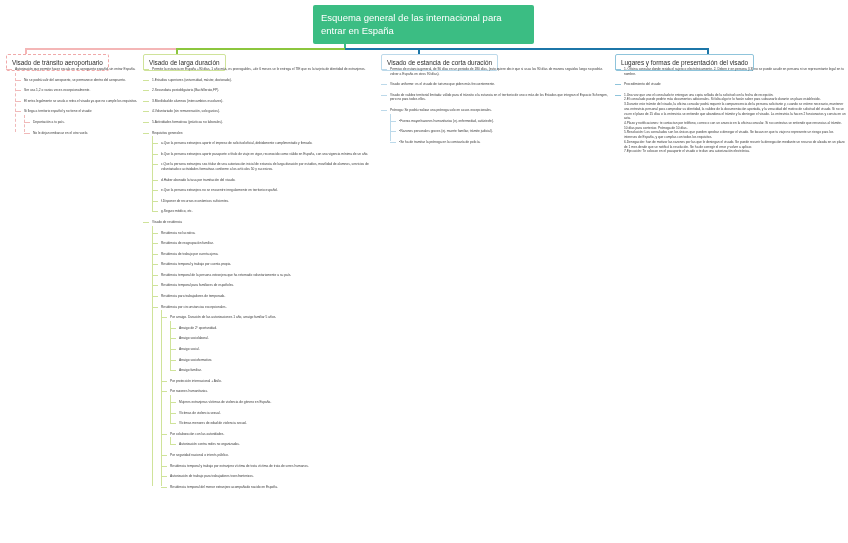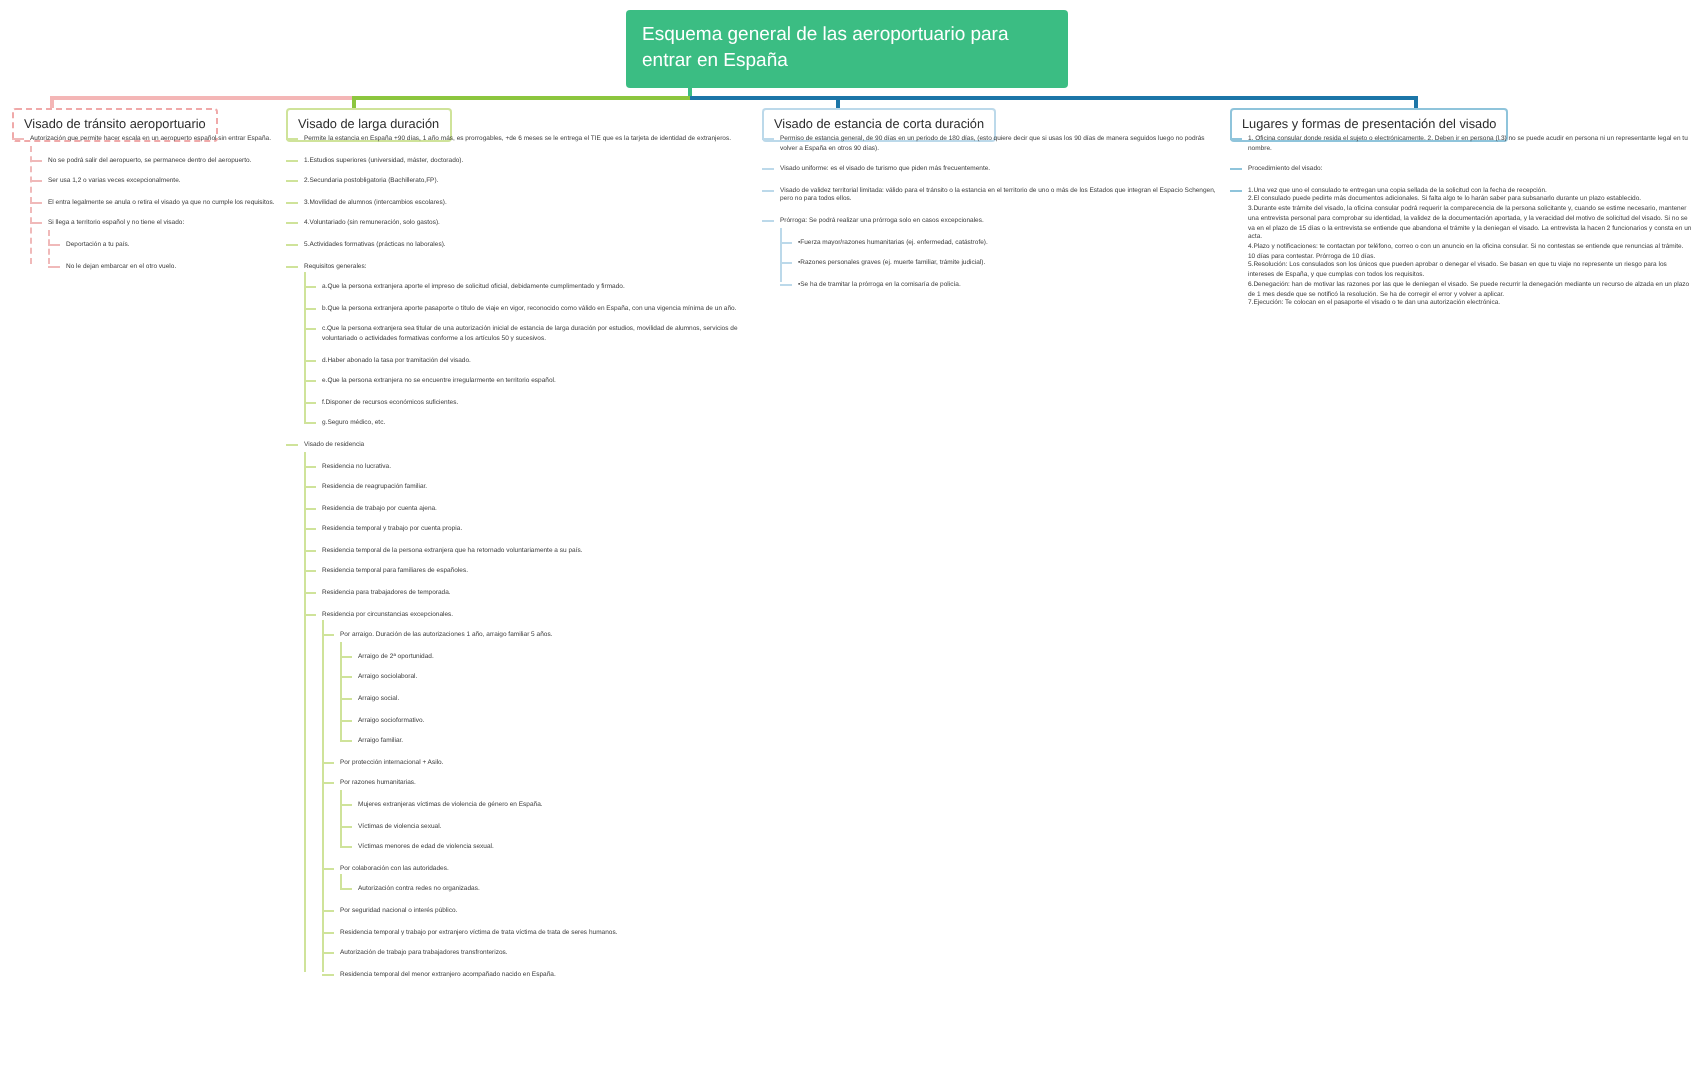--- a/index.html
+++ b/index.html
@@ -108,21 +108,21 @@
     line-height: 4.7px;
     color: #3a3a3a;
     display: block;
   }
 </style>
 </head>
 <body>
 
 <div id="canvas">
 
-  <div class="root-node">Esquema general de las aeroportuario para entrar en España</div>
+  <div class="root-node">Esquema general de las internacional para entrar en España</div>
 
   <div class="conn v-stub-root"></div>
   <div class="conn h-left"></div>
   <div class="conn h-green"></div>
   <div class="conn h-right"></div>
   <div class="conn v-c1"></div>
   <div class="conn v-c2"></div>
   <div class="conn v-c3"></div>
   <div class="conn v-c4"></div>
 

